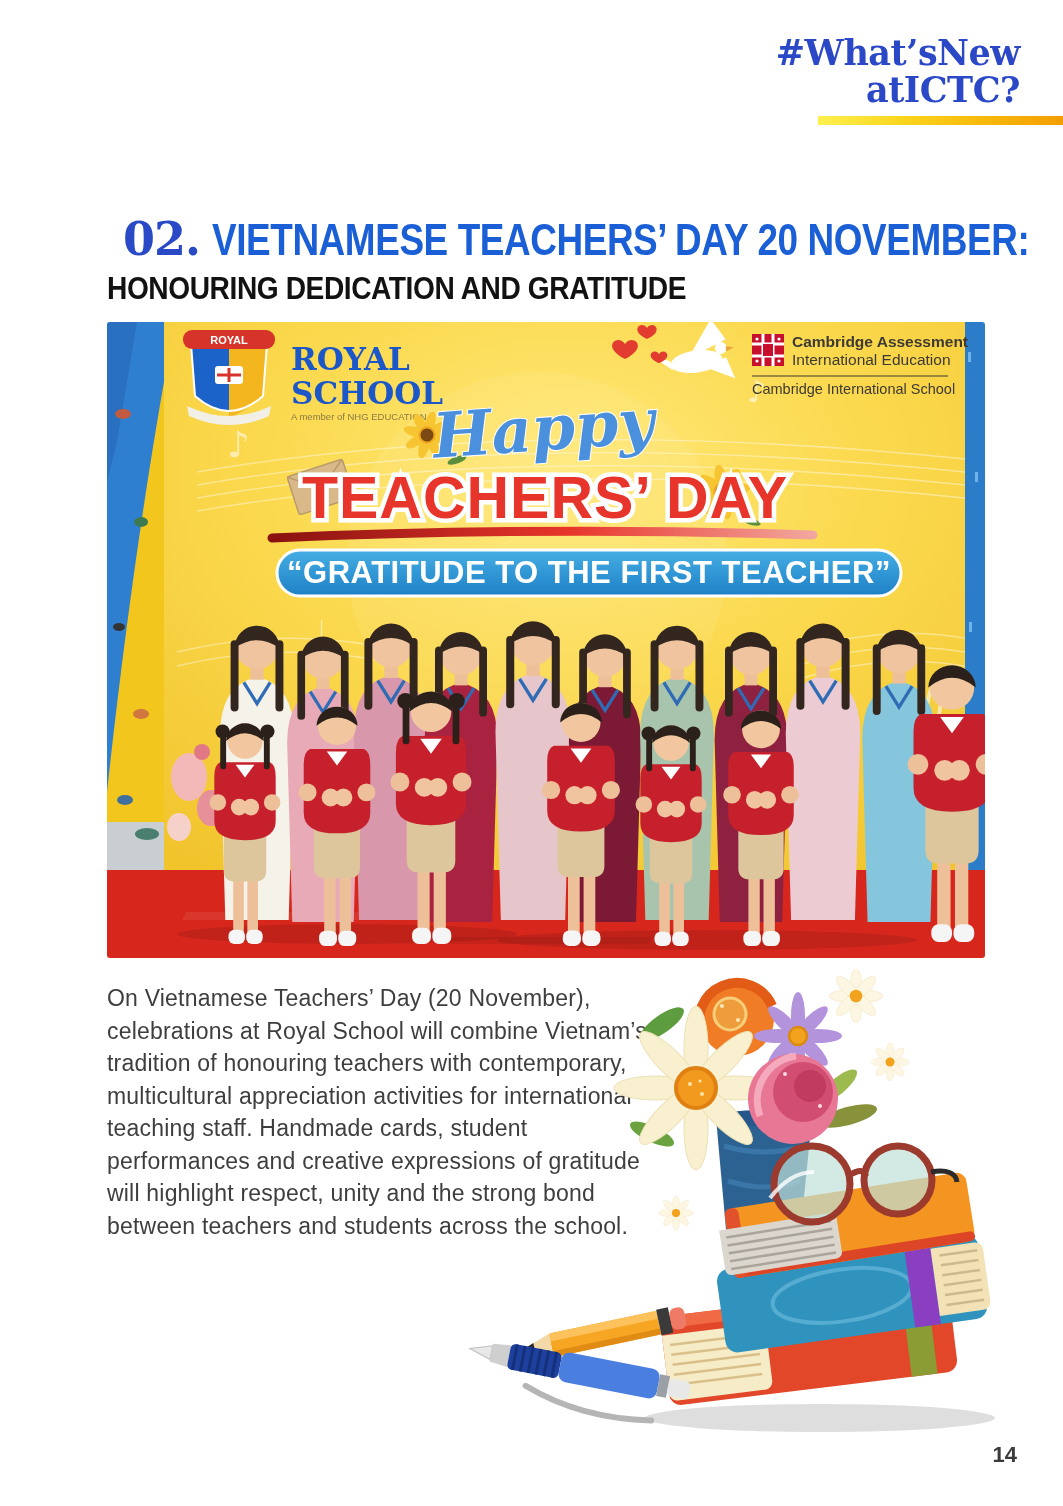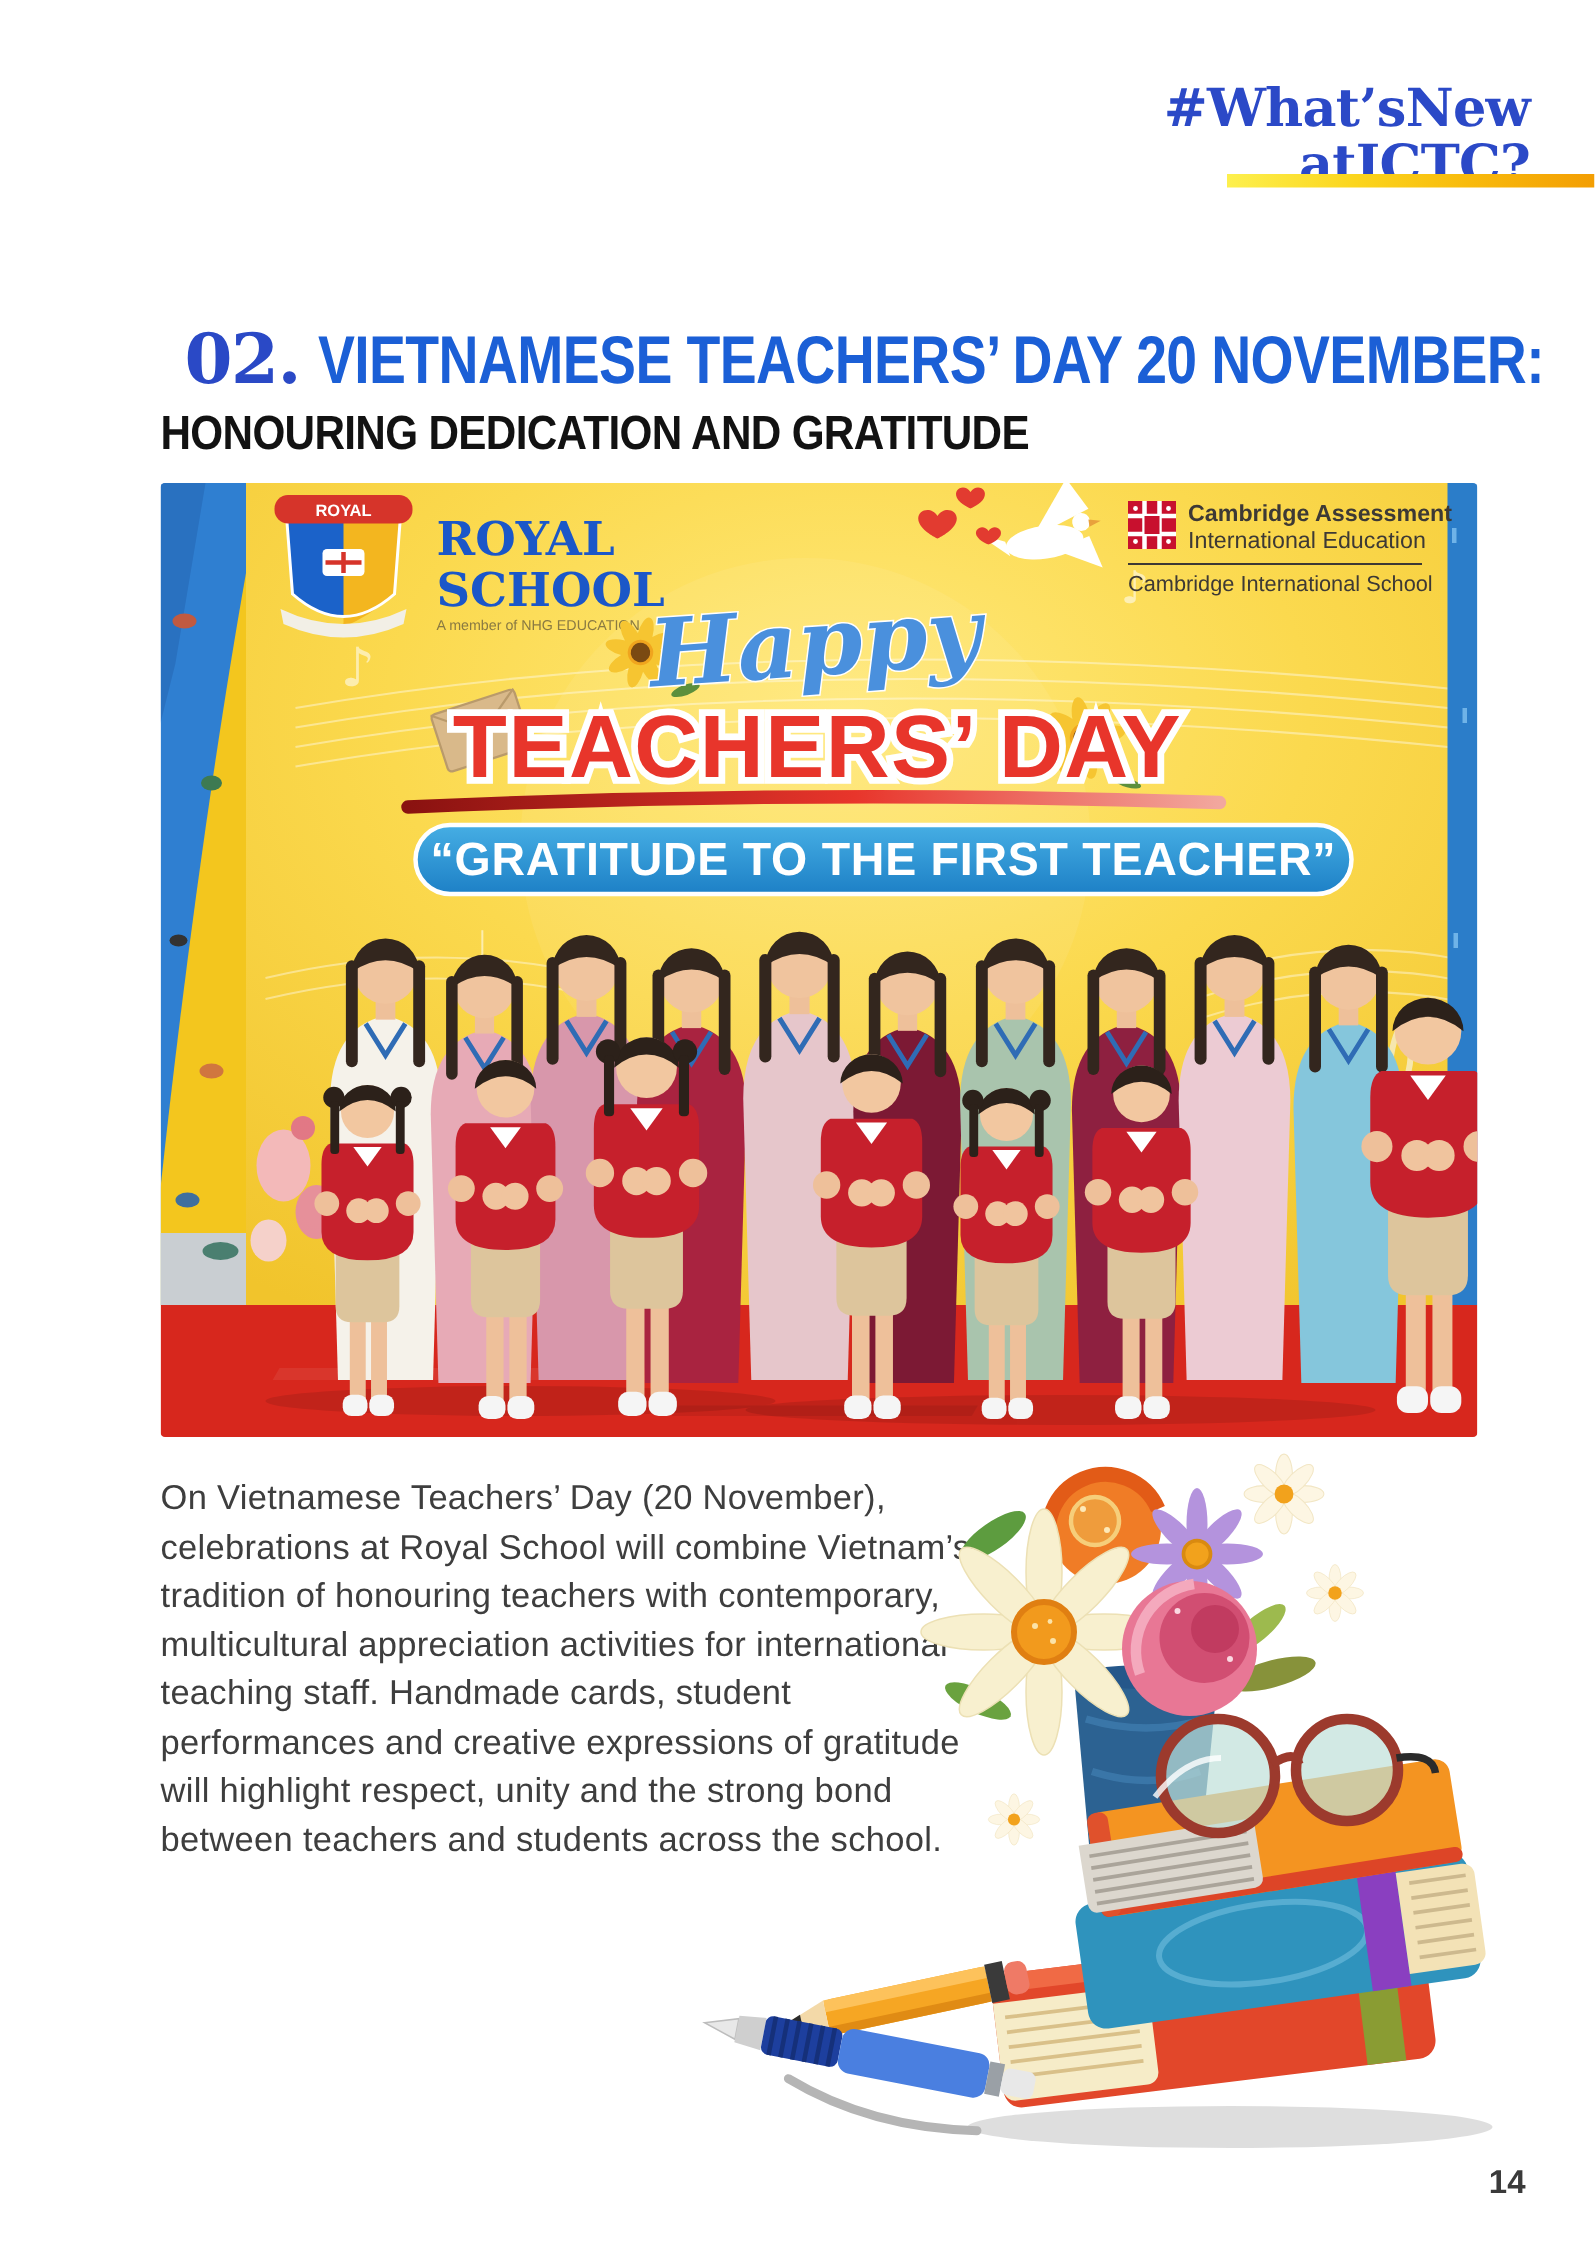--- a/index.html
+++ b/index.html
@@ -3,21 +3,21 @@
 <meta charset="utf-8">
 <style>
   * { margin:0; padding:0; box-sizing:border-box; }
   html,body { background:#ffffff; }
   body {
     width:1063px; height:1506px; position:relative; overflow:hidden;
     font-family:"Liberation Sans", sans-serif;
   }
   
   .masthead {
-    position:absolute; top:54px; right:43px; text-align:right;
+    position:absolute; top:34px; right:43px; text-align:right;
     font-family:"DejaVu Serif", serif; font-weight:bold;
     font-size:35px; line-height:37px; color:#2b49c7; letter-spacing:-0.5px;
   }
   .masthead-bar {
     position:absolute; top:116px; left:818px; right:0; height:9px;
     background:linear-gradient(90deg,#fdf04e 0%,#fbd51d 35%,#f8ba0c 66%,#f39e03 100%);
   }
   
   .heading { position:absolute; left:107px; top:212px; white-space:nowrap; }
   .heading-line1 { display:flex; align-items:baseline; }

